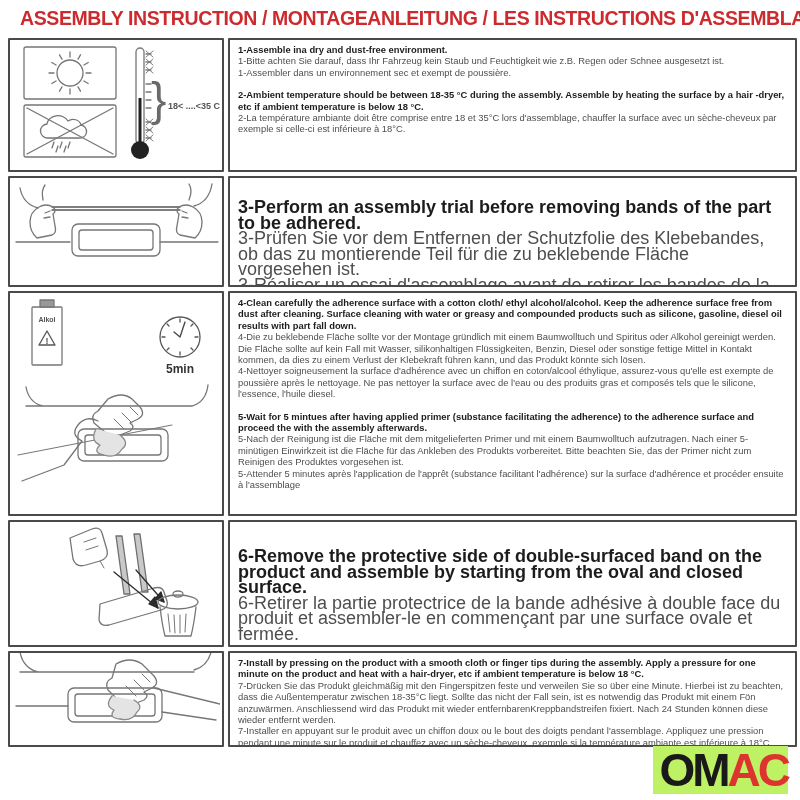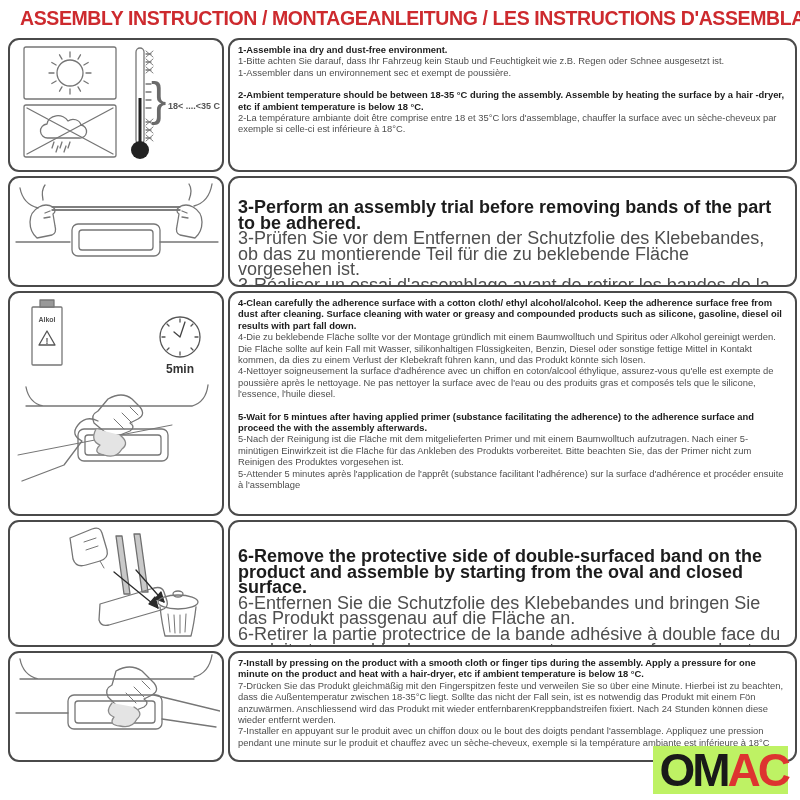--- a/index.html
+++ b/index.html
@@ -4,25 +4,25 @@
 <style>
   * { margin:0; padding:0; box-sizing:border-box; }
   html,body { width:800px; height:800px; background:#fff; font-family:"Liberation Sans", sans-serif; overflow:hidden; }
   .page { position:relative; width:800px; height:800px; }
 
   .title { position:absolute; left:20px; top:7px; font-size:19.5px; font-weight:800;
            letter-spacing:-0.4px; color:#cd2a2e; white-space:nowrap; }
 
   .grid { position:absolute; left:8px; top:38px; width:789px; display:flex; flex-direction:column; gap:4px; }
   .row  { display:flex; gap:4px; }
-  .cell { border:2px solid #4a4a4a; border-radius:11px; background:#fff; overflow:hidden; }
+  .cell { border:2px solid #4a4a4a; border-radius:1px; background:#fff; overflow:hidden; }
   .cell.img { width:216px; flex:0 0 216px; display:flex; align-items:center; justify-content:center; }
   .cell.txt { width:569px; flex:1; padding:4px 10px 4px 8px; }
 
-  .r1 { height:134px; } .r2 { height:111px; } .r3 { height:225px; } .r4 { height:127px; } .r5 { height:111px; }
+  .r1 { height:134px; } .r2 { height:111px; } .r3 { height:225px; } .r4 { height:127px; } .r5 { height:96px; }
   .r2 .cell.txt { padding-top:22px; } .r4 .cell.txt { padding-top:27px; }
 
   p.step { margin:0 0 11px 0; }
   p.step:last-child { margin-bottom:0; }
   .step span { display:block; }
   .small-step span { font-size:9.4px; line-height:11.4px; }
   .big-step span   { font-size:18px; line-height:15.6px; }
   .step .en { font-weight:bold; color:#1c1c1c; }
   .step .de, .step .fr { font-weight:normal; color:#4e4e4e; }
 
@@ -180,21 +180,20 @@
               <ellipse cx="166" cy="78" rx="20" ry="7"></ellipse>
               <path d="M148 83 Q150 100 153 112 L179 112 Q182 100 184 83"></path>
               <path d="M156 90 L158 108 M162 91 L163 109 M168 91 L168 109 M174 90 L173 108" stroke-width="1"></path>
             </g>
           </g>
         </svg>
       </div>
       <div class="cell txt">
         <p class="step big-step">
           <span class="en">6-Remove the protective side of double-surfaced band on the product and assemble by starting from the oval and closed surface.</span>
-          <span class="de">6-Entfernen Sie die Schutzfolie des Klebebandes und bringen Sie das Produkt passgenau auf die Fläche an.</span>
           <span class="fr">6-Retirer la partie protectrice de la bande adhésive à double face du produit et assembler-le en commençant par une surface ovale et fermée.</span>
         </p>
       </div>
     </div>
 
     <div class="row r5">
       <div class="cell img">
         <svg width="208" height="111" viewBox="0 0 208 111">
           <g class="lineart">
             <path d="M8 8 q3 16 18 20 M200 4 q-3 18 -18 22 M8 28 L182 28"></path>

